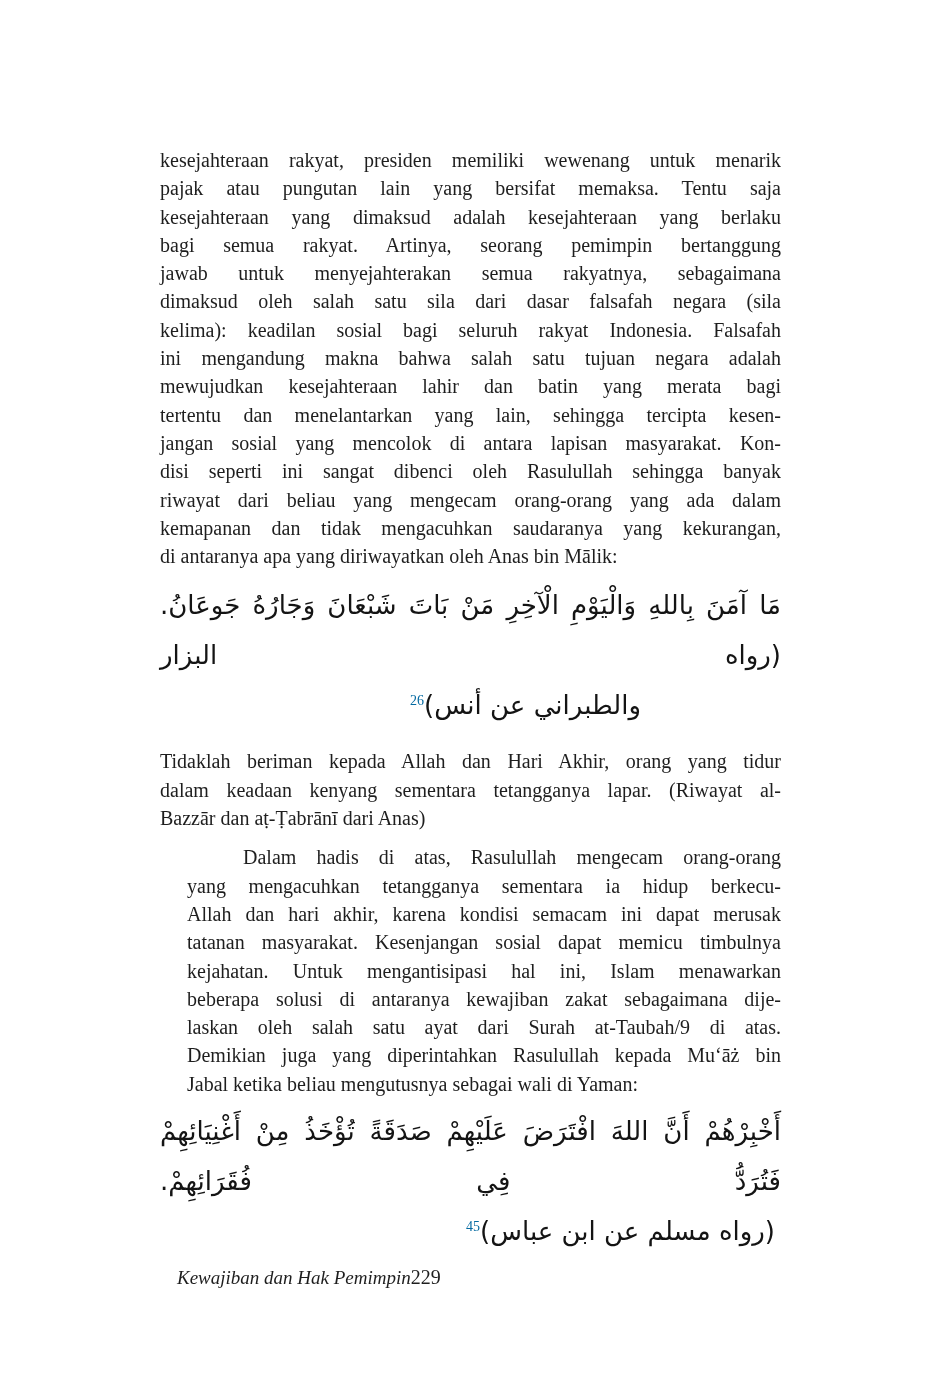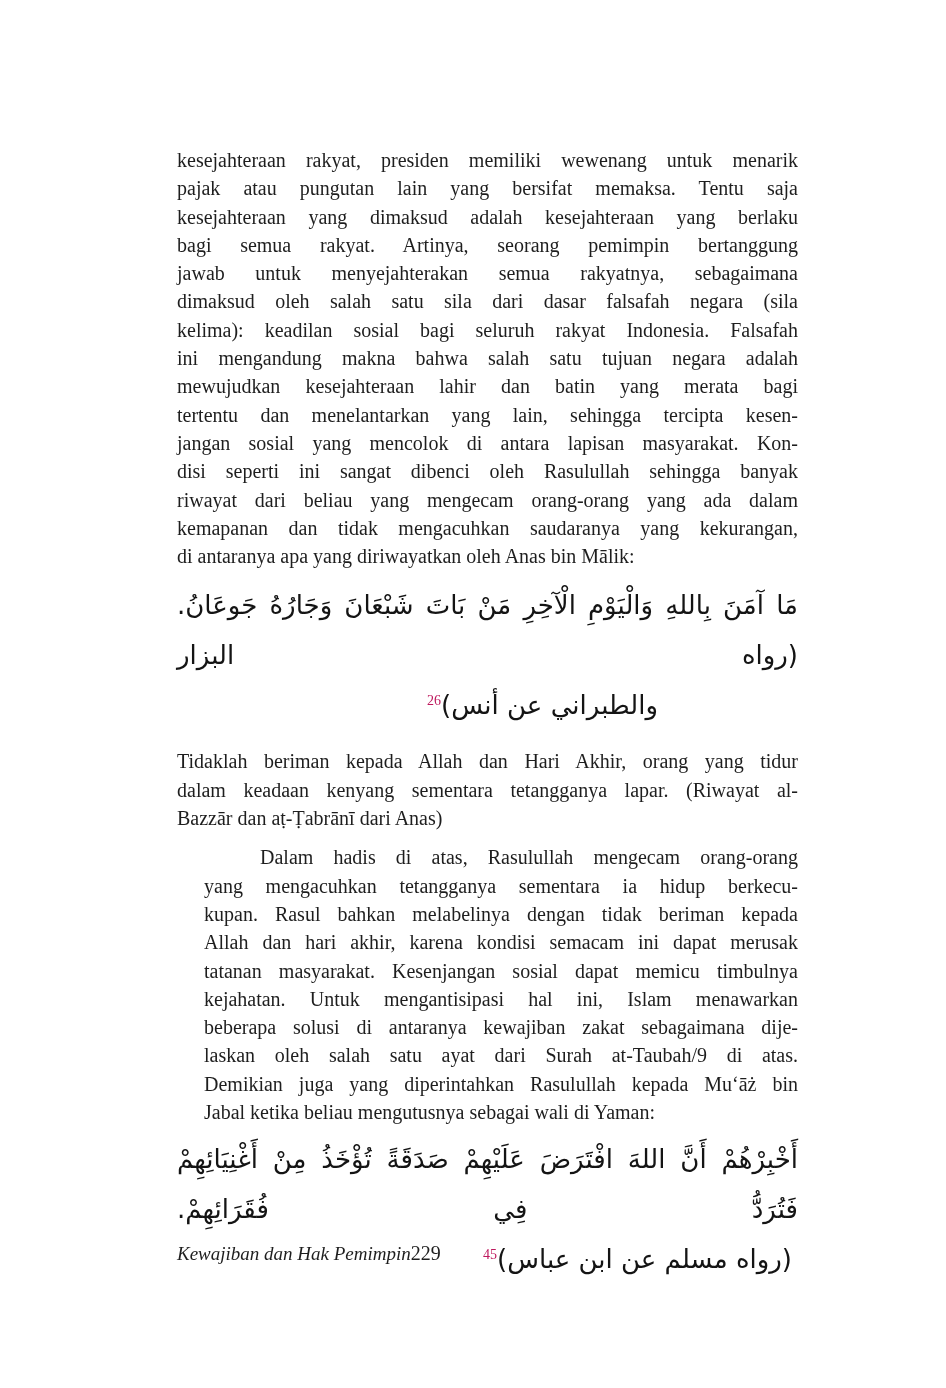--- a/index.html
+++ b/index.html
@@ -11,21 +11,21 @@
     position: relative;
     width: 946px;
     height: 1388px;
     background: #ffffff;
     overflow: hidden;
     font-family: "Liberation Serif", "DejaVu Serif", serif;
     color: #1e1e1e;
   }
   .content {
     position: absolute;
-    left: 177px;
+    left: 160px;
     top: 146px;
     width: 621px;
   }
   .para {
     font-size: 20px;
     line-height: 28.3px;
   }
   .line {
     text-align: justify;
     text-align-last: justify;
@@ -57,40 +57,41 @@
   .ar-cite {
     text-align: right;
   }
   .ar-cite-1 { padding-right: 140px; }
   .ar-cite-2 { padding-right: 6px; }
   .fn {
     font-family: "Liberation Serif", serif;
     font-size: 14px;
     line-height: 0;
     vertical-align: 9px;
-    color: #be185d;
+    color: #0369a1;
   }
   .translation { margin-top: 17px; }
   .para2 { margin-top: 11px; margin-left: 27px; }
 
   .footer {
     position: absolute;
     left: 177px;
     top: 1242px;
     width: 621px;
     display: flex;
     justify-content: flex-start;
     align-items: baseline;
   }
   .running-title {
     font-style: italic;
     font-size: 19px;
   }
   .page-number {
     font-size: 20px;
+    margin-top: 24px;
   }
 </style>
 </head>
 <body>
 
 <div class="page">
   <div class="content">
 
     <div class="para para1">
         <div class="line">kesejahteraan rakyat, presiden memiliki wewenang untuk menarik</div>
@@ -119,21 +120,20 @@
 
     <div class="para translation">
         <div class="line"><span class="seg-italic">Tidaklah beriman kepada Allah dan Hari Akhir, orang yang tidur</span></div>
         <div class="line"><span class="seg-italic">dalam keadaan kenyang sementara tetangganya lapar.</span><span class="seg-roman"> (Riwayat al-</span></div>
         <div class="line line-last"><span class="seg-roman">Bazzār dan aṭ-Ṭabrānī dari Anas)</span></div>
       </div>
 
     <div class="para para2">
         <div class="line line-indent">Dalam hadis di atas, Rasulullah mengecam orang-orang</div>
         <div class="line">yang mengacuhkan tetangganya sementara ia hidup berkecu-</div>
-        <div class="line">kupan. Rasul bahkan melabelinya dengan tidak beriman kepada</div>
         <div class="line">Allah dan hari akhir, karena kondisi semacam ini dapat merusak</div>
         <div class="line">tatanan masyarakat. Kesenjangan sosial dapat memicu timbulnya</div>
         <div class="line">kejahatan. Untuk mengantisipasi hal ini, Islam menawarkan</div>
         <div class="line">beberapa solusi di antaranya kewajiban zakat sebagaimana dije-</div>
         <div class="line">laskan oleh salah satu ayat dari Surah at-Taubah/9 di atas.</div>
         <div class="line">Demikian juga yang diperintahkan Rasulullah kepada Mu‘āż bin</div>
         <div class="line line-last">Jabal ketika beliau mengutusnya sebagai wali di Yaman:</div>
       </div>
 
     <div class="arabic-block hadith2" dir="rtl">

